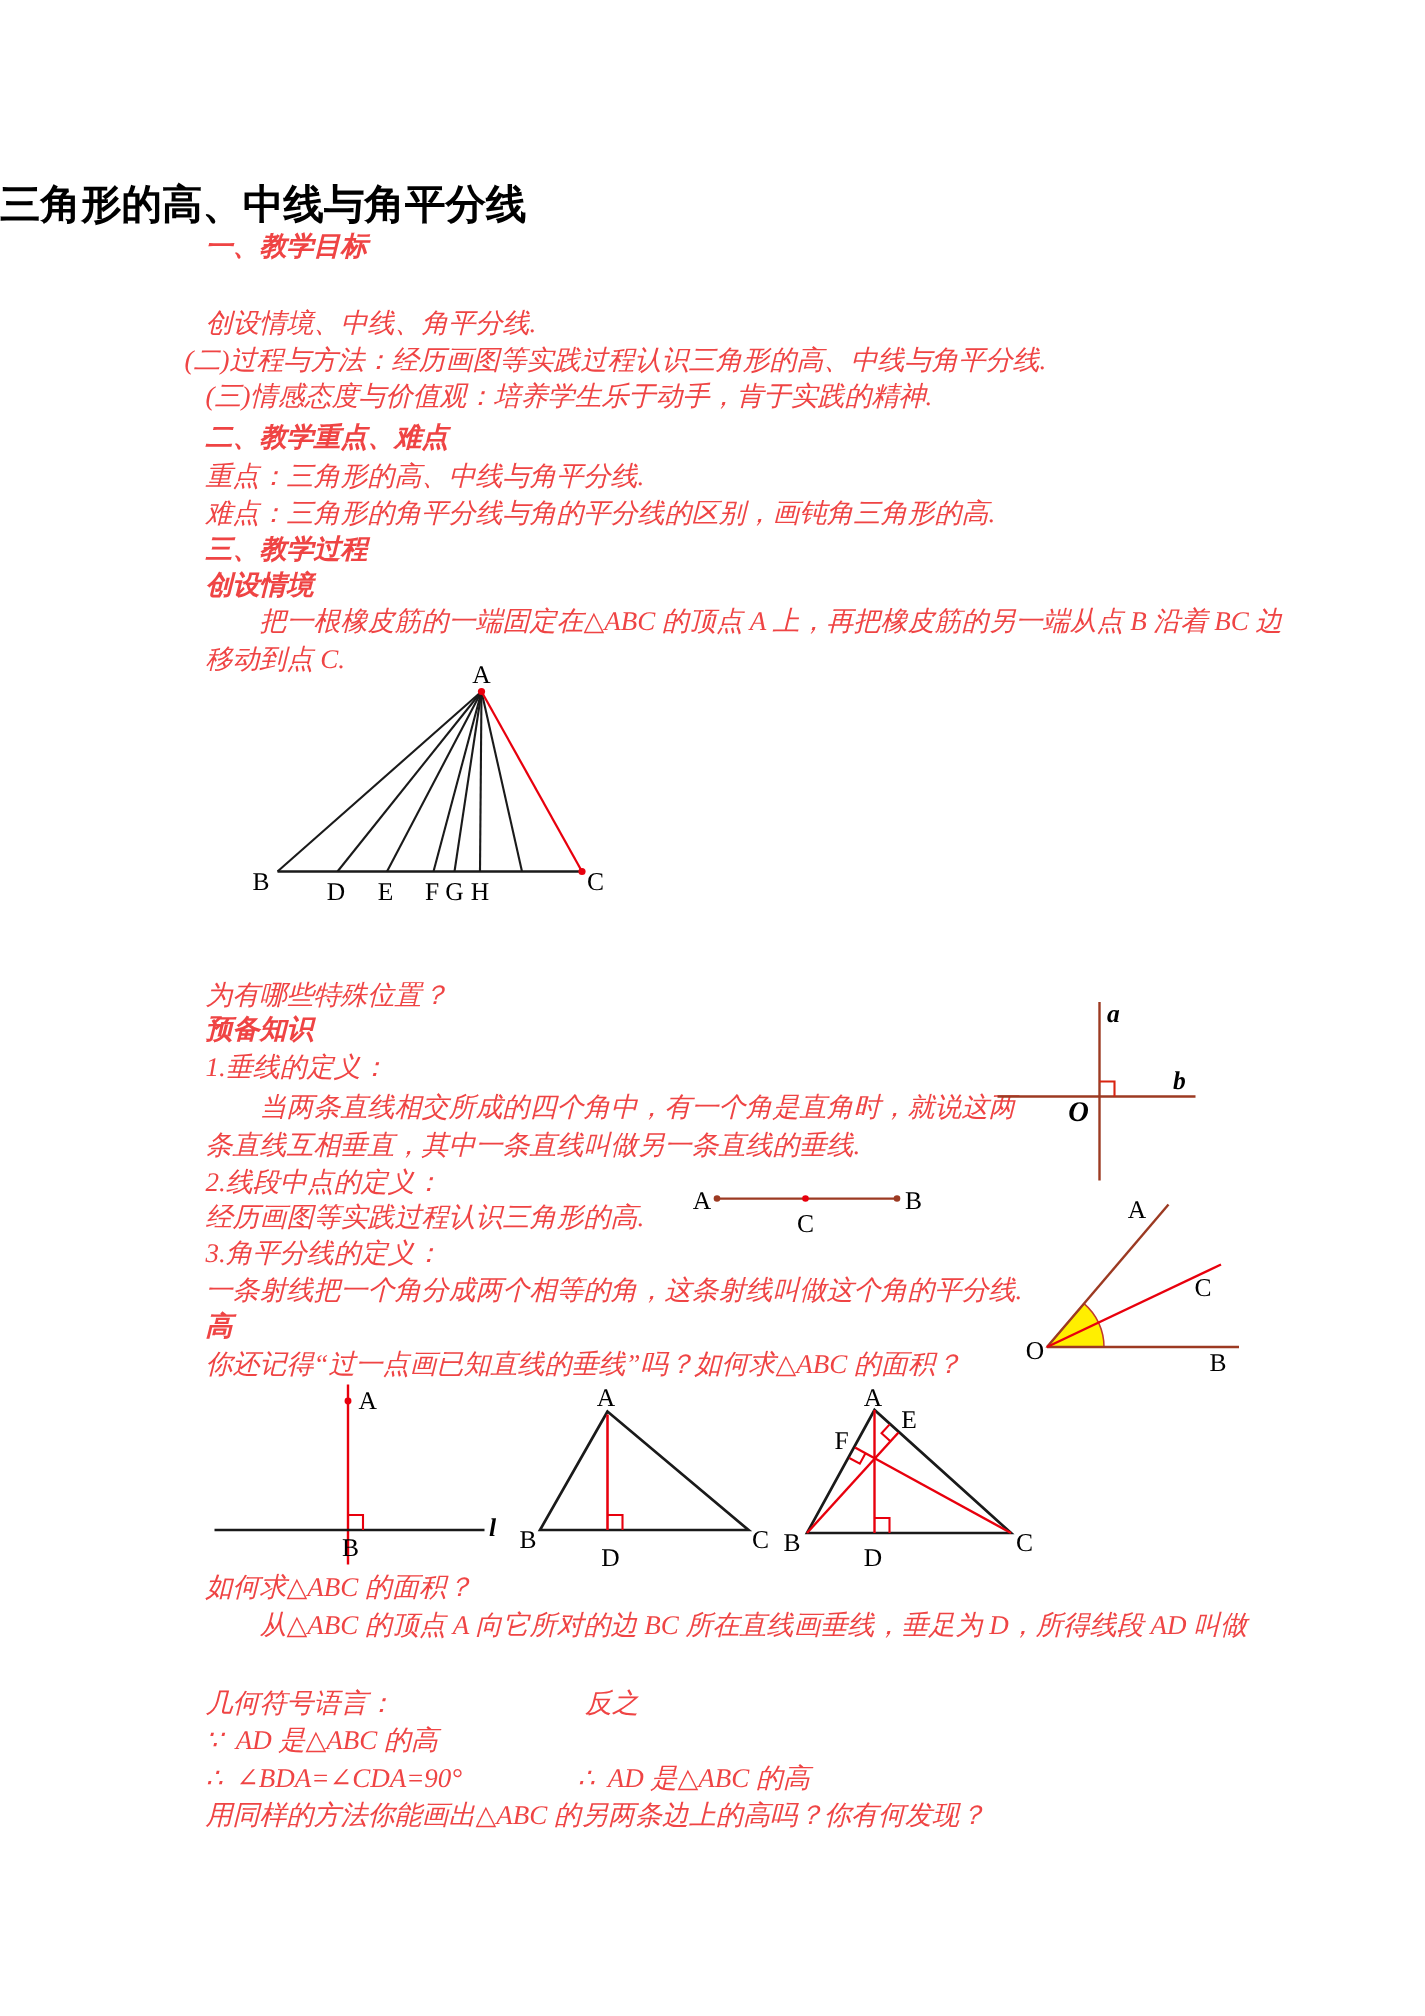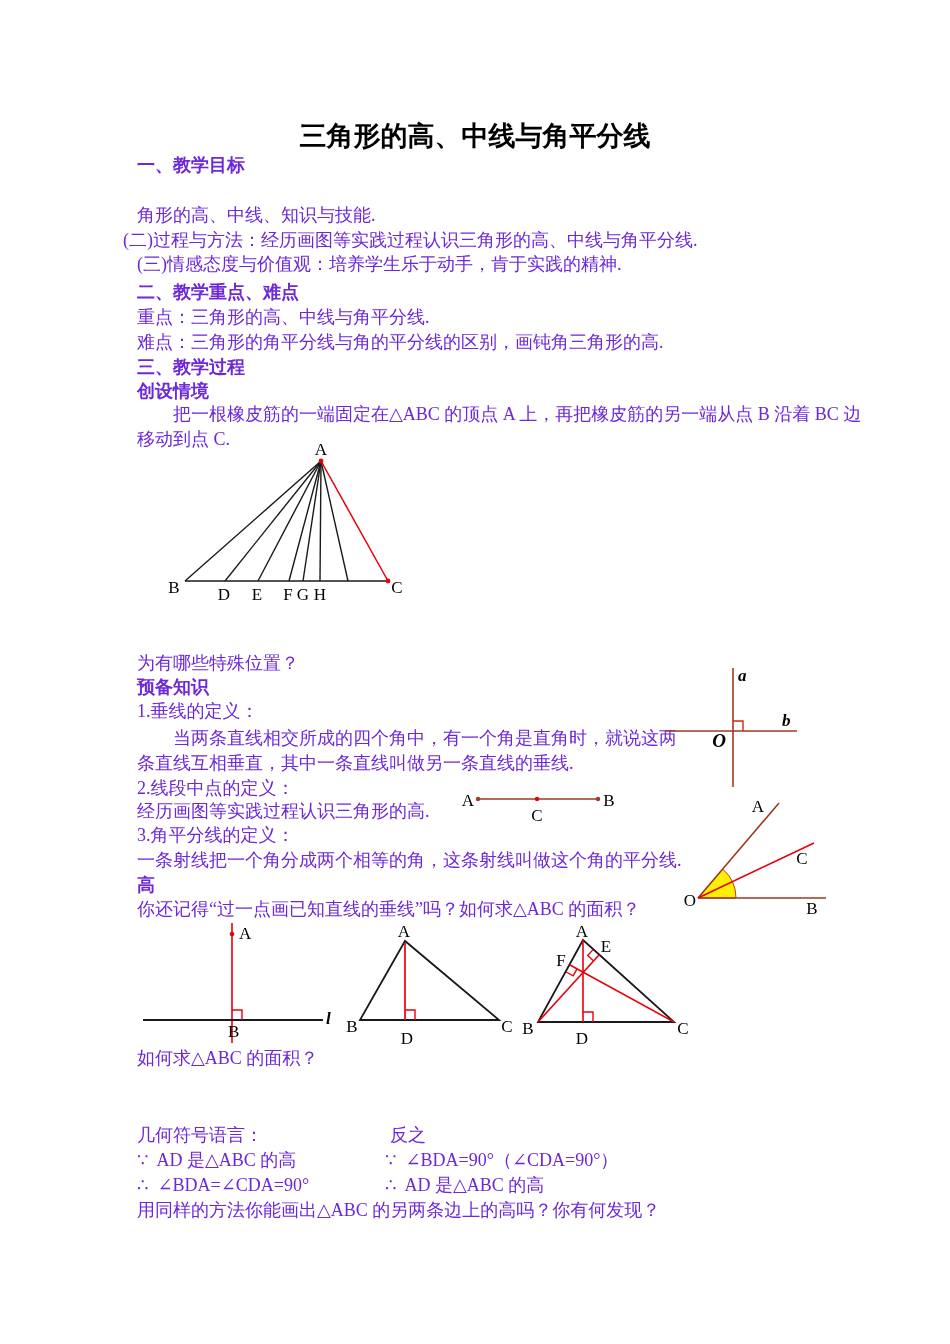--- a/index.html
+++ b/index.html
@@ -1,36 +1,36 @@
 <!DOCTYPE html>
 <html><head>
 <meta charset="utf-8">
 <style>
   html,body{margin:0;padding:0;background:#888;}
   #page{position:relative;width:950px;height:1344px;background:#ffffff;overflow:hidden;
         font-family:"Liberation Serif","DejaVu Serif",serif;}
-  .t{position:absolute;white-space:pre;font-size:18px;line-height:1.25;color:#6d28d9;}
+  .t{position:absolute;white-space:pre;font-size:18px;line-height:1.25;color:#ef4444;font-style:italic;}
   .h{font-family:"DejaVu Sans","Liberation Sans",sans-serif;font-weight:700;}
-  .title{position:absolute;left:0;top:118px;width:950px;text-align:center;
+  .title{position:absolute;left:0;top:118px;width:950px;text-align:left;
          font-family:"DejaVu Sans","Liberation Sans",sans-serif;font-weight:700;
          font-size:27px;color:#000;white-space:pre;}
   .bseg{font-family:"DejaVu Sans","Liberation Sans",sans-serif;font-weight:700;}
   svg{position:absolute;overflow:visible;}
   .lbl{font-family:"Liberation Serif","DejaVu Serif",serif;font-size:17px;fill:#000000;}
   .italic{font-style:italic;font-weight:bold;}
 </style>
 </head>
 <body>
 
 <div id="page">
 
   <div class="title">三角形的高、中线与角平分线</div>
 
   <div class="t h" style="left:137px;top:154px">一、教学目标</div>
-  <div class="t" style="left:137px;top:204px">角形的高、中线、知识与技能.</div>
+  <div class="t" style="left:137px;top:204px">创设情境、中线、角平分线.</div>
   <div class="t" style="left:123px;top:229px">(二)过程与方法：经历画图等实践过程认识三角形的高、中线与角平分线.</div>
   <div class="t" style="left:137px;top:253px">(三)情感态度与价值观：培养学生乐于动手，肯于实践的精神.</div>
 
   <div class="t h" style="left:137px;top:281px">二、教学重点、难点</div>
   <div class="t" style="left:137px;top:306px">重点：三角形的高、中线与角平分线.</div>
   <div class="t" style="left:137px;top:331px">难点：三角形的角平分线与角的平分线的区别，画钝角三角形的高.</div>
 
   <div class="t h" style="left:137px;top:356px">三、教学过程</div>
   <div class="t h" style="left:137px;top:380px">创设情境</div>
   <div class="t" style="left:173px;top:403px">把一根橡皮筋的一端固定在△ABC 的顶点 A 上，再把橡皮筋的另一端从点 B 沿着 BC 边</div>
@@ -134,22 +134,22 @@
     <path d="M51.2,54 L58.2,57.8 L62,50.8" stroke="#e8000d" stroke-width="1.4" fill="none"></path>
     <text class="lbl" x="67" y="19" text-anchor="middle">A</text>
     <text class="lbl" x="13" y="116" text-anchor="middle">B</text>
     <text class="lbl" x="168" y="116" text-anchor="middle">C</text>
     <text class="lbl" x="67" y="126" text-anchor="middle" fill="#e8000d">D</text>
     <text class="lbl" x="91" y="34" text-anchor="middle" fill="#e8000d">E</text>
     <text class="lbl" x="46" y="48" text-anchor="middle" fill="#e8000d">F</text>
   </svg>
 
   <div class="t" style="left:137px;top:1047px">如何求△ABC 的面积？</div>
+  <div class="t" style="left:173px;top:1072px">从△ABC 的顶点 A 向它所对的边 BC 所在直线画垂线，垂足为 D，所得线段 AD 叫做</div>
 
   <div class="t" style="left:137px;top:1124px">几何符号语言：</div>
   <div class="t" style="left:390px;top:1124px">反之</div>
   <div class="t" style="left:137px;top:1149px">∵  AD 是△ABC 的高</div>
-  <div class="t" style="left:385px;top:1149px">∵  ∠BDA=90°（∠CDA=90°）</div>
   <div class="t" style="left:137px;top:1174px">∴  ∠BDA=∠CDA=90°</div>
   <div class="t" style="left:385px;top:1174px">∴  AD 是△ABC 的高</div>
   <div class="t" style="left:137px;top:1199px">用同样的方法你能画出△ABC 的另两条边上的高吗？你有何发现？</div>
 
 </div>
 
 </body></html>

